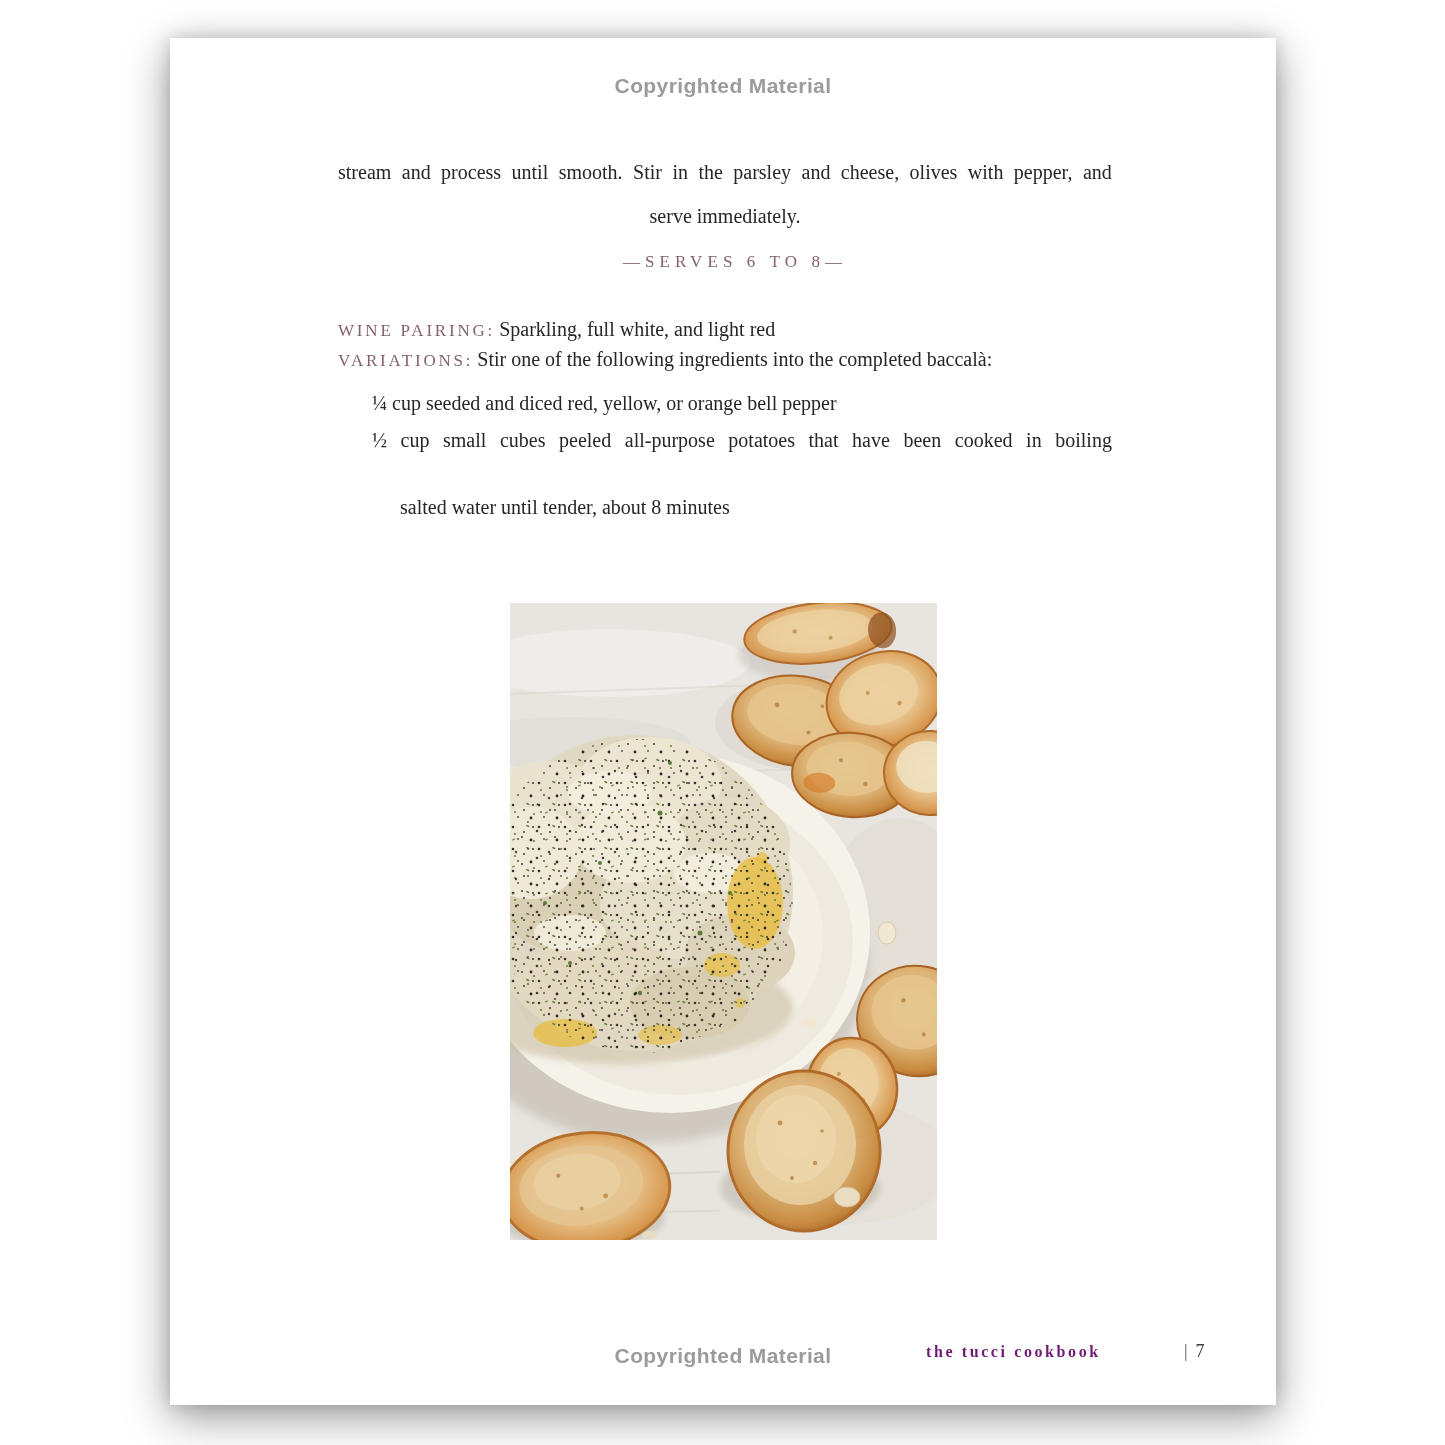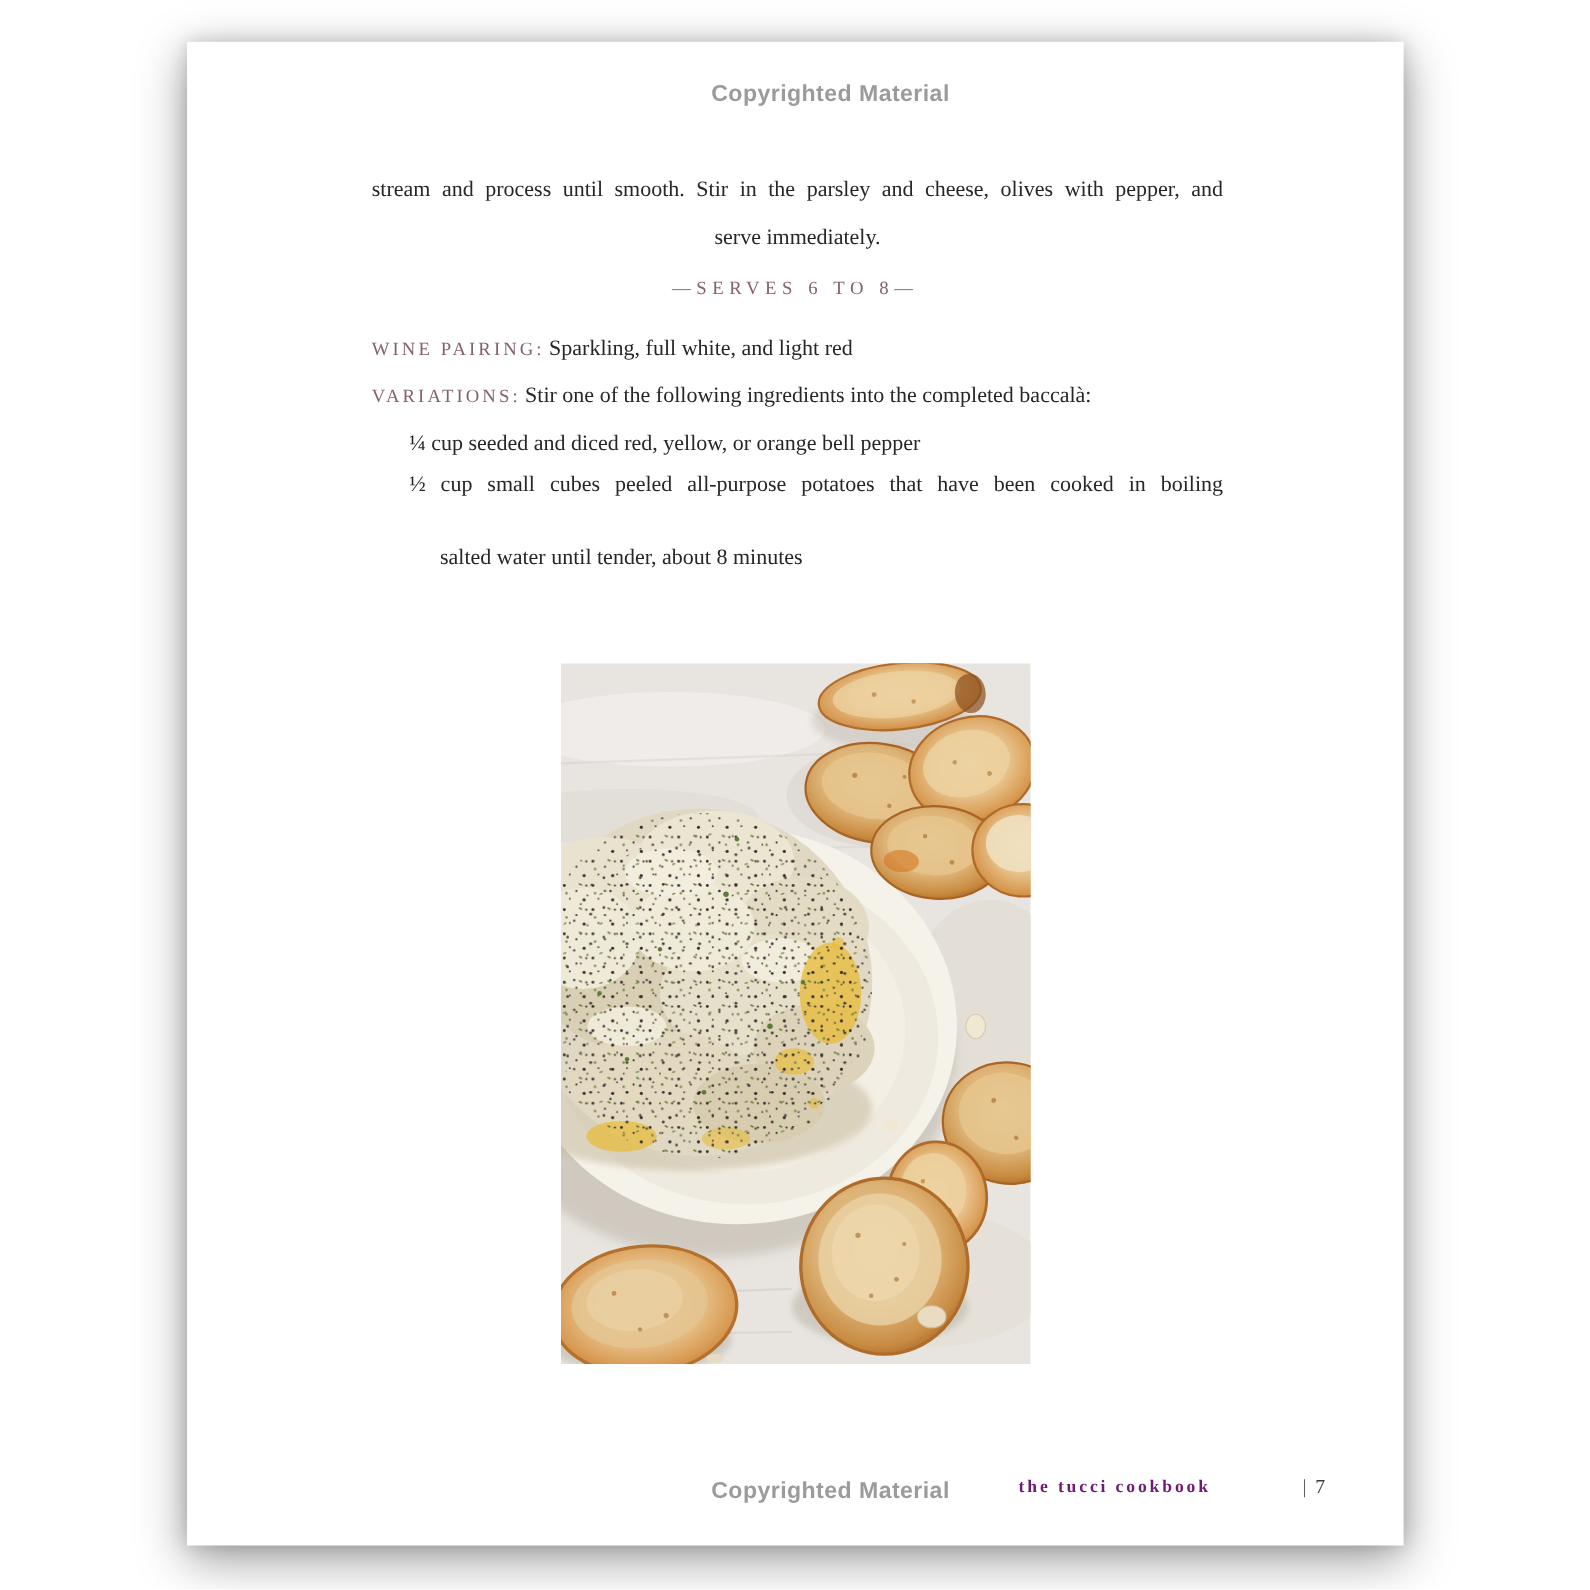--- a/index.html
+++ b/index.html
@@ -2,30 +2,30 @@
 <html><head>
 <meta charset="utf-8">
 <style>
   html,body{margin:0;padding:0;background:#ffffff;}
   .stage{position:relative;width:1445px;height:1445px;background:#ffffff;overflow:hidden;
          font-family:"Liberation Serif", serif;}
   .page{position:absolute;left:170px;top:38px;width:1106px;height:1367px;background:#ffffff;
         box-shadow:0 12px 42px rgba(0,0,0,0.40), 0 0 16px rgba(0,0,0,0.16);}
   .copyright{position:absolute;left:0;width:100%;text-align:center;
              font-family:"Liberation Sans", sans-serif;font-weight:bold;
-             font-size:21px;color:#9b9b9b;letter-spacing:0.4px;margin-left:32px;}
+             font-size:21px;color:#9b9b9b;letter-spacing:0.4px;}
   .copyright.top{top:36px;}
   .copyright.bottom{top:1306px;}
   .para{position:absolute;left:168px;top:112px;width:774px;font-size:20px;line-height:44px;color:#262626;text-align:center;}
   .jline{display:flex;justify-content:space-between;width:100%;white-space:nowrap;}
   .jline span{flex:0 0 auto;}
   .serves{position:absolute;left:0;top:214px;width:100%;text-align:center;
-          font-size:17px;letter-spacing:0.30em;color:#846269;}
+          font-size:17px;letter-spacing:0.30em;color:#846269;padding-left:12px;}
   .labelline{position:absolute;left:168px;width:944px;line-height:30px;}
-  .labelline.wine{top:264px;}
+  .labelline.wine{top:276px;}
   .labelline.variations{top:306px;}
   .sclabel{font-size:17px;letter-spacing:2.8px;color:#846269;}
   .sctext{font-size:20px;color:#262626;}
   .items{position:absolute;left:202px;top:347px;width:740px;font-size:20px;line-height:37px;color:#262626;}
   .item-cont{padding-left:28px;margin-top:30px;}
   .photo{position:absolute;left:340px;top:565px;width:427px;height:637px;}
   .footer-title{position:absolute;left:756px;top:1305px;font-size:16px;font-weight:bold;
                 letter-spacing:2.6px;color:#701a75;}
   .footer-pageno{position:absolute;left:1014px;top:1303px;font-size:18px;color:#3b3b3b;}
   .footer-pageno .bar{color:#5a5a5a;margin-right:8px;font-weight:normal;}

